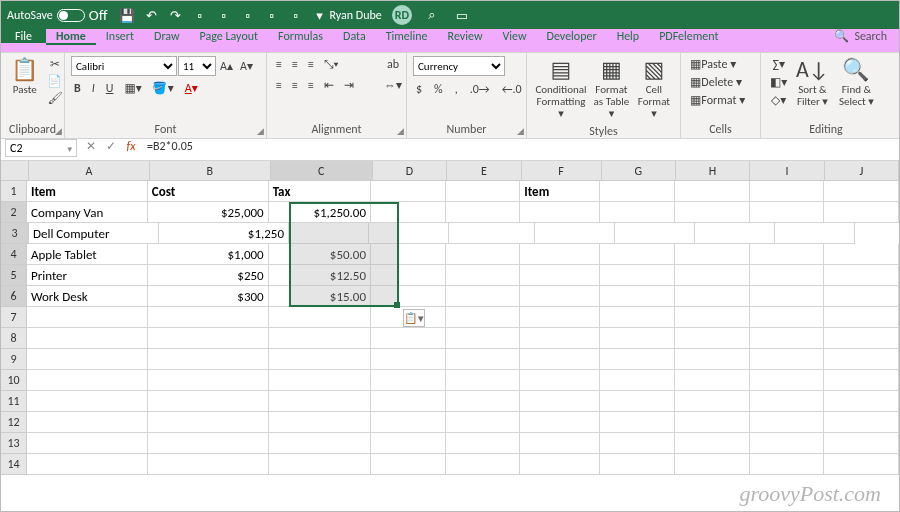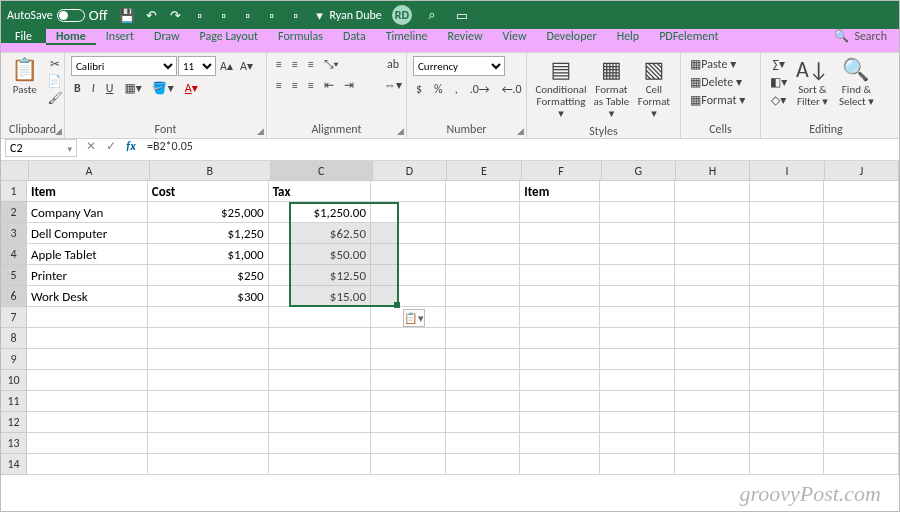--- a/index.html
+++ b/index.html
@@ -34,21 +34,21 @@
 .hstack { display: flex; flex-direction: row; gap:1px; align-items:center;}
 .bigbtn { display:flex; flex-direction:column; align-items:center; justify-content:center; padding: 2px 4px; cursor:pointer; font-size:11px; color:#444; text-align:center; line-height:1.1;}
 .bigbtn .ico { font-size:22px; margin-bottom:2px;}
 select.ctrl, input.ctrl { font-size: 11px; border: 1px solid #ababab; background: #fff; height: 20px; }
 
 
 .fbar { height: 22px; border-bottom: 1px solid #d4d4d4; display: flex; align-items: flex-start; font-size: 12px; background:#fff;}
 .namebox { width: 72px; border: 1px solid #ccc; height: 18px; margin: 0 4px; padding: 0 4px; display:flex; align-items:center; justify-content:space-between;}
 .namebox span:last-child{font-size:9px;color:#888;}
 .fbar .fbtn { width: 20px; text-align: center; color: #888; cursor: pointer; }
-.fbar .fx { font-style: italic; color: #0369a1; font-weight: bold; }
+.fbar .fx { font-style: italic; color: #c2410c; }
 .fbar .finput { flex: 1; padding: 0 6px; color: #333; }
 
 
 .grid { position: relative; background: #fff; height: 352px; overflow: hidden;}
 .cols { display: flex; height: 20px; background: #e6e6e6; margin-left: 28px; }
 .colh { border-right: 1px solid #ccc; border-bottom: 1px solid #ccc; display: flex; align-items: center; justify-content: center; font-size: 12px; color: #333; cursor: pointer; }
 .colh.sel { background: #d2d2d2; }
 .rowh { width: 28px; height: 21px; background: #e6e6e6; border-right: 1px solid #ccc; border-bottom: 1px solid #ccc; display: flex; align-items: center; justify-content: center; font-size: 12px; color: #333; cursor: pointer; }
 .rowh.sel { background: #d2d2d2; }
 .corner { position: absolute; top:0; left:0; width:28px; height:20px; background:#e6e6e6; border-right:1px solid #ccc; border-bottom:1px solid #ccc;}
@@ -292,21 +292,20 @@
         <div class="cell wF"></div>
         <div class="cell wStd"></div>
         <div class="cell wStd"></div>
         <div class="cell wStd"></div>
         <div class="cell wStd"></div>
       </div>
       <div class="row">
         <div class="rowh sel">3</div>
         <div class="cell wA">Dell Computer</div>
         <div class="cell wB right">$1,250</div>
-        <div class="cell wC right">$62.50</div>
         <div class="cell wStd"></div>
         <div class="cell wStd"></div>
         <div class="cell wF"></div>
         <div class="cell wStd"></div>
         <div class="cell wStd"></div>
         <div class="cell wStd"></div>
         <div class="cell wStd"></div>
       </div>
       <div class="row">
         <div class="rowh sel">4</div>

